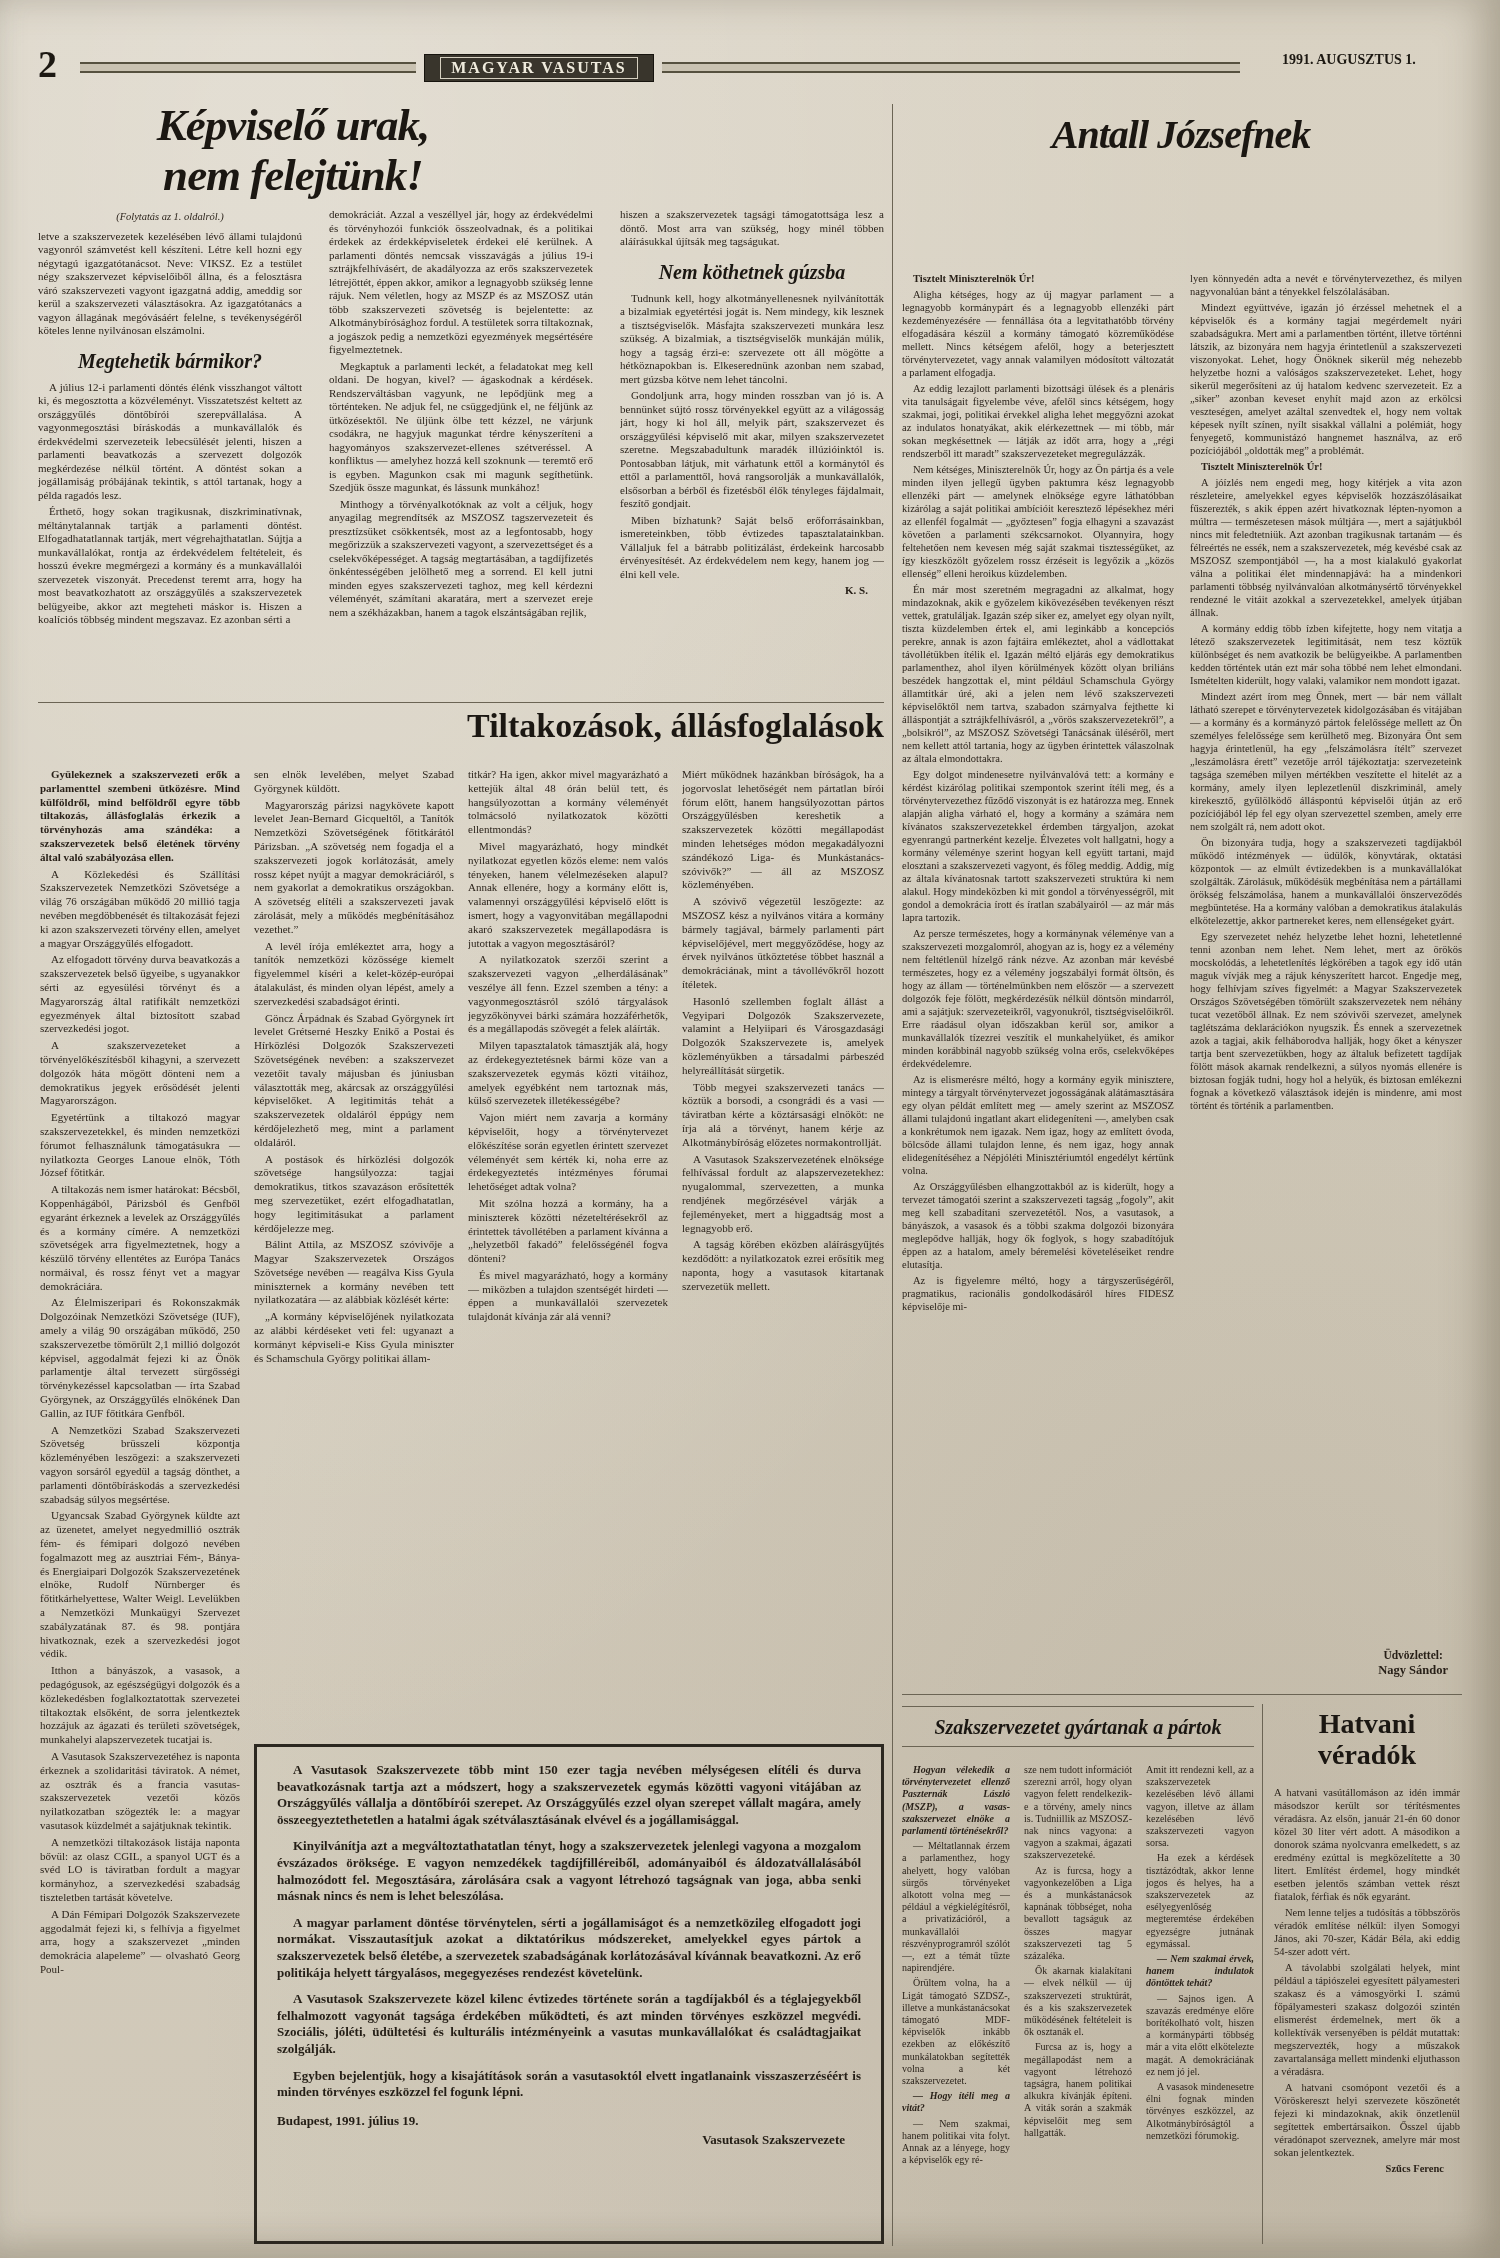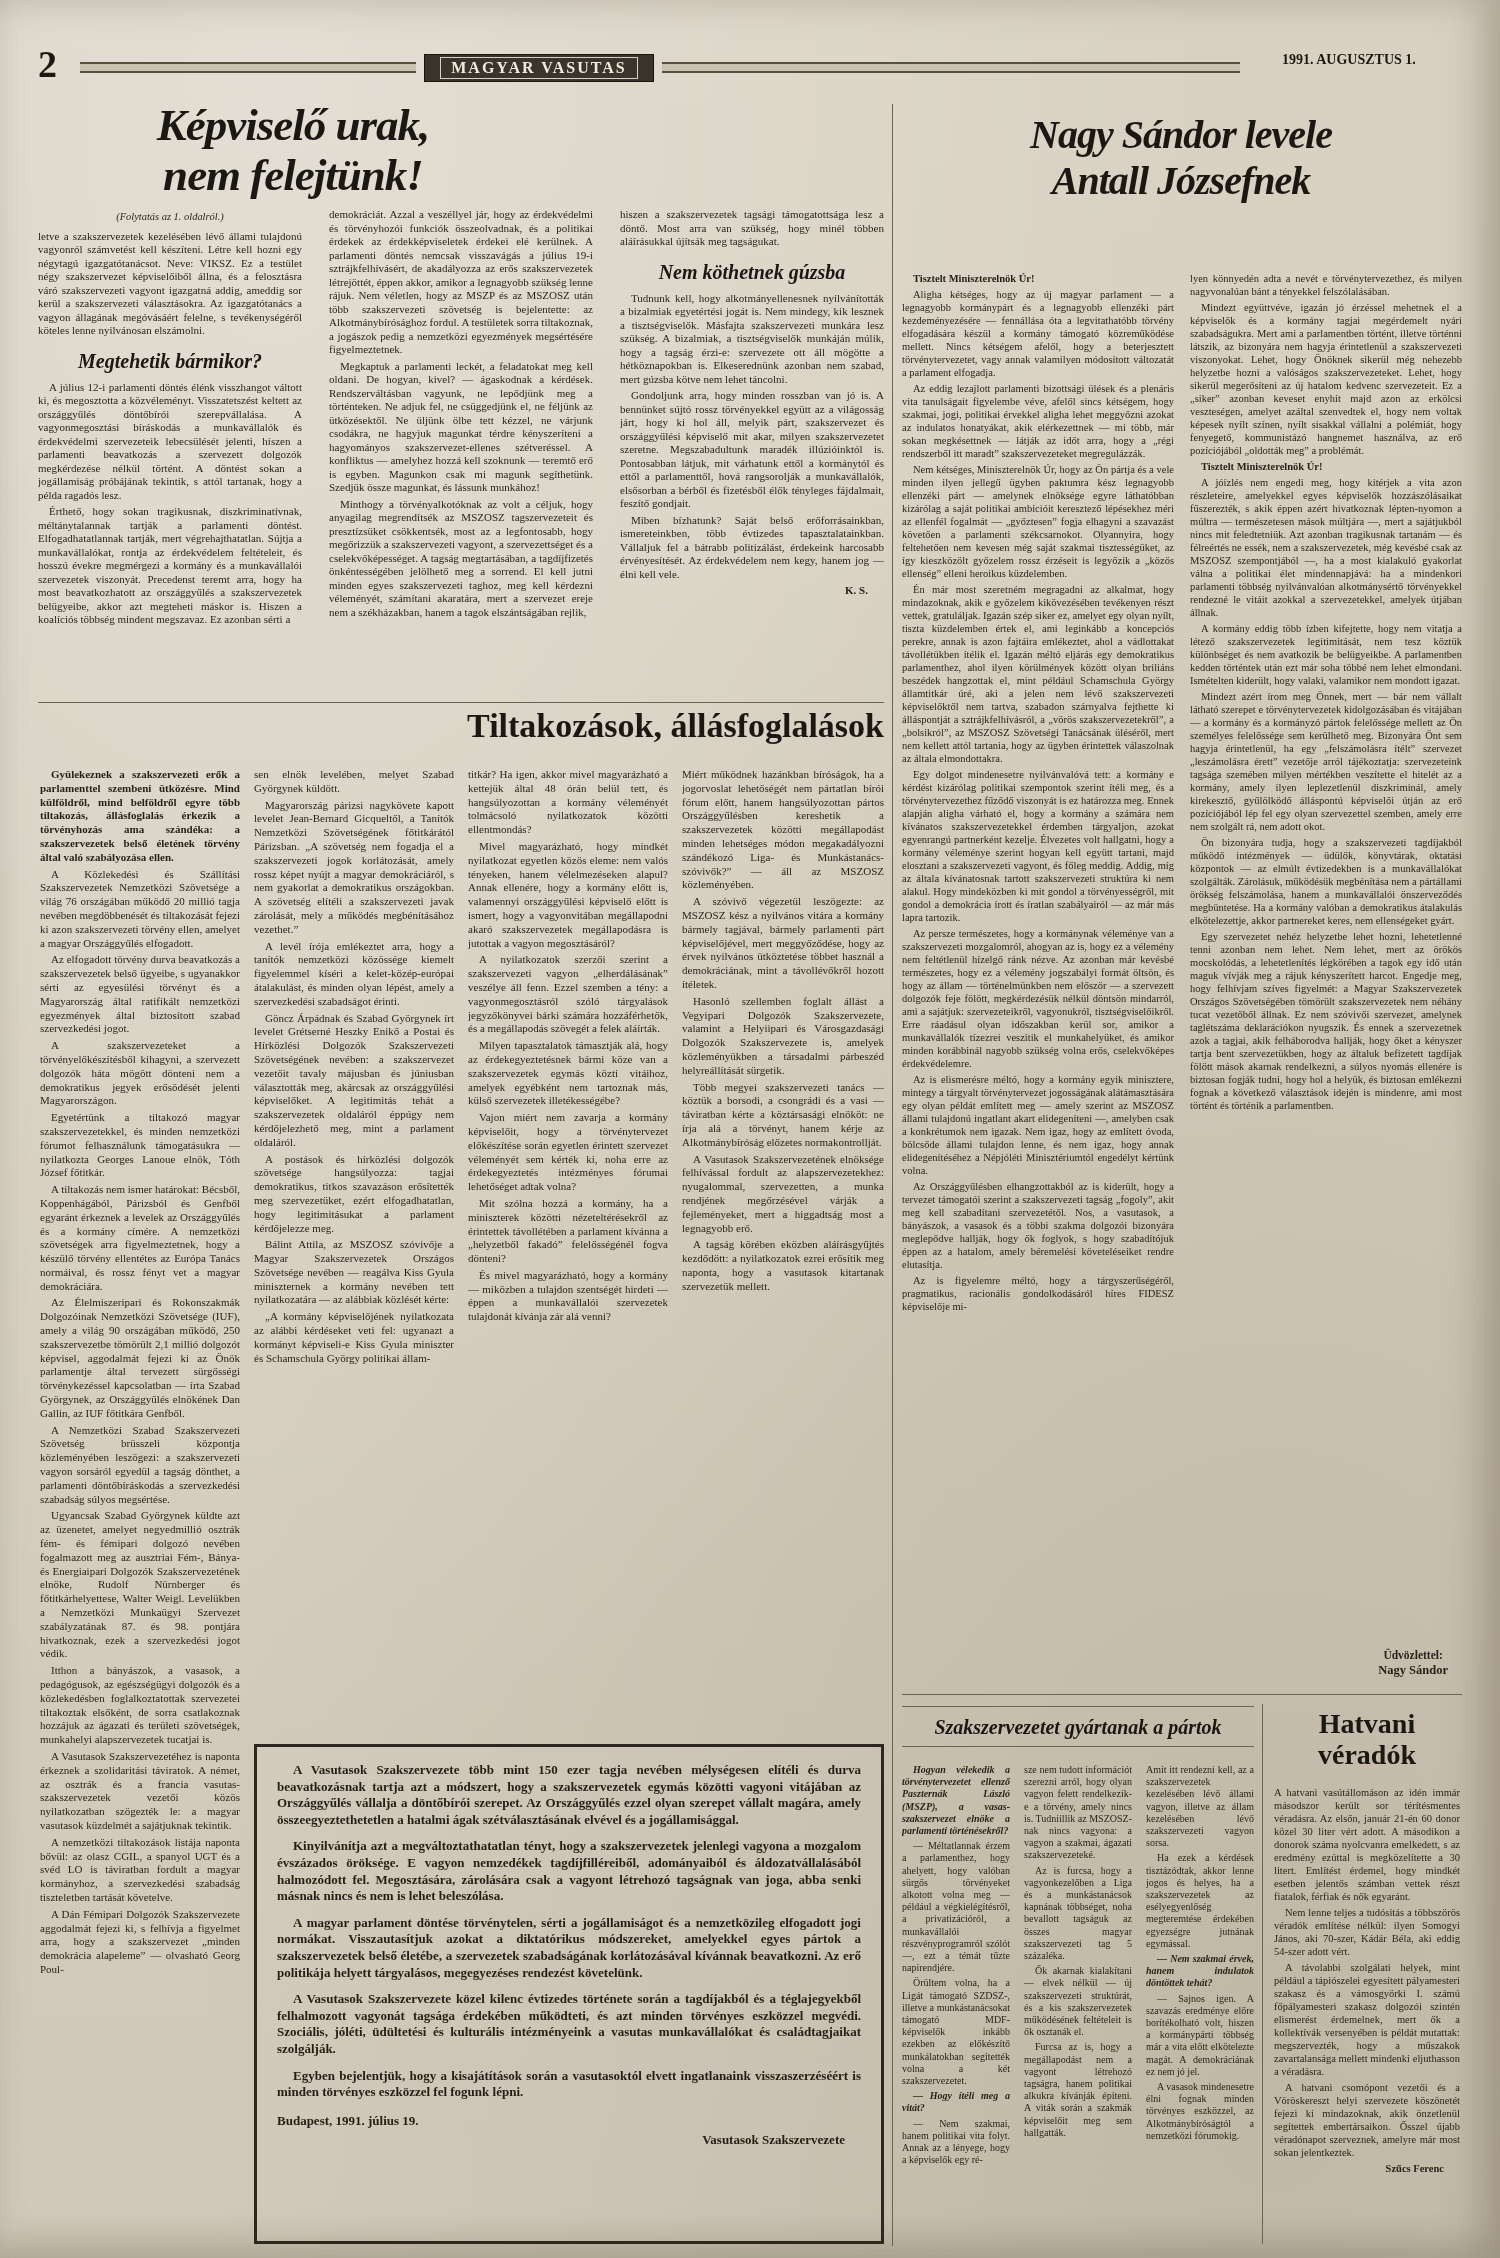--- a/index.html
+++ b/index.html
@@ -99,21 +99,20 @@
       <h3 class="blk-subhead">Nem köthetnek gúzsba</h3>
       <p class="blk-p">Tudnunk kell, hogy alkotmányellenesnek nyilvánították a bizalmiak egyetértési jogát is. Nem mindegy, kik lesznek a tisztségviselők. Másfajta szakszervezeti munkára lesz szükség. A bizalmiak, a tisztségviselők munkáján múlik, hogy a tagság érzi-e: szervezete ott áll mögötte a hétköznapokban is. Elkeserednünk azonban nem szabad, mert gúzsba kötve nem lehet táncolni.</p>
       <p class="blk-p">Gondoljunk arra, hogy minden rosszban van jó is. A bennünket sújtó rossz törvényekkel együtt az a világosság járt, hogy ki hol áll, melyik párt, szakszervezet és országgyűlési képviselő mit akar, milyen szakszervezetet szeretne. Megszabadultunk maradék illúzióinktól is. Pontosabban látjuk, mit várhatunk ettől a kormánytól és ettől a parlamenttől, hová rangsorolják a munkavállalók, elsősorban a bérből és fizetésből élők tényleges fájdalmait, feszítő gondjait.</p>
       <p class="blk-p">Miben bízhatunk? Saját belső erőforrásainkban, ismereteinkben, több évtizedes tapasztalatainkban. Vállaljuk fel a bátrabb politizálást, érdekeink harcosabb érvényesítését. Az érdekvédelem nem kegy, hanem jog — élni kell vele.</p>
       <div class="blk-sig">K. S.</div>
     </div>
 
   <div class="vrule" style="left:892px;top:104px;height:2142px"></div>
 
   <h2 class="letter-title">
-    <span>Nagy Sándor levele</span>
     <span>Antall Józsefnek</span>
   </h2>
   <div class="col letter-col" style="left:902px;top:272px;width:272px;height:1410px">
       <p class="blk-salut">Tisztelt Miniszterelnök Úr!</p>
       <p class="blk-p">Aligha kétséges, hogy az új magyar parlament — a legnagyobb kormánypárt és a legnagyobb ellenzéki párt kezdeményezésére — fennállása óta a legvitathatóbb törvény elfogadására készül a kormány támogató közreműködése mellett. Nincs kétségem afelől, hogy a beterjesztett törvénytervezetet, vagy annak valamilyen módosított változatát a parlament elfogadja.</p>
       <p class="blk-p">Az eddig lezajlott parlamenti bizottsági ülések és a plenáris vita tanulságait figyelembe véve, afelől sincs kétségem, hogy szakmai, jogi, politikai érvekkel aligha lehet meggyőzni azokat az indulatos honatyákat, akik elérkezettnek — mi több, már sokan megkésettnek — látják az időt arra, hogy a „régi rendszerből itt maradt” szakszervezeteket megregulázzák.</p>
       <p class="blk-p">Nem kétséges, Miniszterelnök Úr, hogy az Ön pártja és a vele minden ilyen jellegű ügyben paktumra kész legnagyobb ellenzéki párt — amelynek elnöksége egyre láthatóbban kizárólag a saját politikai ambícióit keresztező lépésekhez méri az ellenfél fogalmát — „győztesen” fogja elhagyni a szavazást követően a parlamenti székcsarnokot. Olyannyira, hogy feltehetően nem kevesen még saját szakmai tisztességüket, az így kieszközölt győzelem rossz érzéseit is legyőzik a „közös ellenség” elleni heroikus küzdelemben.</p>
       <p class="blk-p">Én már most szeretném megragadni az alkalmat, hogy mindazoknak, akik e győzelem kikövezésében tevékenyen részt vettek, gratuláljak. Igazán szép siker ez, amelyet egy olyan nyílt, tiszta küzdelemben értek el, ami leginkább a koncepciós perekre, annak is azon fajtáira emlékeztet, ahol a vádlottakat távollétükben ítélik el. Igazán méltó eljárás egy demokratikus parlamenthez, ahol ilyen körülmények között olyan briliáns beszédek hangzottak el, mint például Schamschula György államtitkár úré, aki a jelen nem lévő szakszervezeti képviselőktől nem tartva, szabadon szárnyalva fejthette ki álláspontját a sztrájkfelhívásról, a „vörös szakszervezetekről”, a „bolsikról”, az MSZOSZ Szövetségi Tanácsának üléséről, mert nem kellett attól tartania, hogy az ügyben érintettek válaszolnak az általa elmondottakra.</p>
       <p class="blk-p">Egy dolgot mindenesetre nyilvánvalóvá tett: a kormány e kérdést kizárólag politikai szempontok szerint ítéli meg, és a törvénytervezethez fűződő viszonyát is ez határozza meg. Ennek alapján aligha várható el, hogy a kormány a számára nem kívánatos szakszervezetekkel érdemben tárgyaljon, azokat egyenrangú partnerként kezelje. Élvezetes volt hallgatni, hogy a kormány véleménye szerint hogyan kell együtt tartani, majd elosztani a szakszervezeti vagyont, és főleg meddig. Addig, míg az általa kívánatosnak tartott szakszervezeti struktúra ki nem alakul. Hogy mindeközben ki mit gondol a törvényességről, mit gondol a demokrácia írott és íratlan szabályairól — az már más lapra tartozik.</p>
       <p class="blk-p">Az persze természetes, hogy a kormánynak véleménye van a szakszervezeti mozgalomról, ahogyan az is, hogy ez a vélemény nem feltétlenül hízelgő ránk nézve. Az azonban már kevésbé természetes, hogy ez a vélemény jogszabályi formát öltsön, és hogy az állam — történelmünkben nem először — a szervezett dolgozók feje fölött, megkérdezésük nélkül döntsön mindarról, ami a sajátjuk: szervezeteikről, vagyonukról, tisztségviselőikről. Erre ráadásul olyan időszakban kerül sor, amikor a munkavállalók tízezrei veszítik el munkahelyüket, és amikor minden korábbinál nagyobb szükség volna erős, cselekvőképes érdekvédelemre.</p>
@@ -144,21 +143,21 @@
   <div class="col protest-col" style="left:40px;top:768px;width:200px;height:1476px">
       <p class="blk-lede">Gyülekeznek a szakszervezeti erők a parlamenttel szembeni ütközésre. Mind külföldről, mind belföldről egyre több tiltakozás, állásfoglalás érkezik a törvényhozás ama szándéka: a szakszervezetek belső életének törvény által való szabályozása ellen.</p>
       <p class="blk-p">A Közlekedési és Szállítási Szakszervezetek Nemzetközi Szövetsége a világ 76 országában működő 20 millió tagja nevében megdöbbenését és tiltakozását fejezi ki azon szakszervezeti törvény ellen, amelyet a magyar Országgyűlés elfogadott.</p>
       <p class="blk-p">Az elfogadott törvény durva beavatkozás a szakszervezetek belső ügyeibe, s ugyanakkor sérti az egyesülési törvényt és a Magyarország által ratifikált nemzetközi egyezmények által biztosított szabad szervezkedési jogot.</p>
       <p class="blk-p">A szakszervezeteket a törvényelőkészítésből kihagyni, a szervezett dolgozók háta mögött dönteni nem a demokratikus jegyek erősödését jelenti Magyarországon.</p>
       <p class="blk-p">Egyetértünk a tiltakozó magyar szakszervezetekkel, és minden nemzetközi fórumot felhasználunk támogatásukra — nyilatkozta Georges Lanoue elnök, Tóth József főtitkár.</p>
       <p class="blk-p">A tiltakozás nem ismer határokat: Bécsből, Koppenhágából, Párizsból és Genfből egyaránt érkeznek a levelek az Országgyűlés és a kormány címére. A nemzetközi szövetségek arra figyelmeztetnek, hogy a készülő törvény ellentétes az Európa Tanács normáival, és rossz fényt vet a magyar demokráciára.</p>
       <p class="blk-p">Az Élelmiszeripari és Rokonszakmák Dolgozóinak Nemzetközi Szövetsége (IUF), amely a világ 90 országában működő, 250 szakszervezetbe tömörült 2,1 millió dolgozót képvisel, aggodalmát fejezi ki az Önök parlamentje által tervezett sürgősségi törvénykezéssel kapcsolatban — írta Szabad Györgynek, az Országgyűlés elnökének Dan Gallin, az IUF főtitkára Genfből.</p>
       <p class="blk-p">A Nemzetközi Szabad Szakszervezeti Szövetség brüsszeli központja közleményében leszögezi: a szakszervezeti vagyon sorsáról egyedül a tagság dönthet, a parlamenti döntőbíráskodás a szervezkedési szabadság súlyos megsértése.</p>
       <p class="blk-p">Ugyancsak Szabad Györgynek küldte azt az üzenetet, amelyet negyedmillió osztrák fém- és fémipari dolgozó nevében fogalmazott meg az ausztriai Fém-, Bánya- és Energiaipari Dolgozók Szakszervezetének elnöke, Rudolf Nürnberger és főtitkárhelyettese, Walter Weigl. Levelükben a Nemzetközi Munkaügyi Szervezet szabályzatának 87. és 98. pontjára hivatkoznak, ezek a szervezkedési jogot védik.</p>
-      <p class="blk-p">Itthon a bányászok, a vasasok, a pedagógusok, az egészségügyi dolgozók és a közlekedésben foglalkoztatottak szervezetei tiltakoztak elsőként, de sorra csatlakoznak hozzájuk az ágazati és területi szövetségek, munkahelyi alapszervezetek tucatjai is.</p>
+      <p class="blk-p">Itthon a bányászok, a vasasok, a pedagógusok, az egészségügyi dolgozók és a közlekedésben foglalkoztatottak szervezetei tiltakoztak elsőként, de sorra jelentkeztek hozzájuk az ágazati és területi szövetségek, munkahelyi alapszervezetek tucatjai is.</p>
       <p class="blk-p">A Vasutasok Szakszervezetéhez is naponta érkeznek a szolidaritási táviratok. A német, az osztrák és a francia vasutas-szakszervezetek vezetői közös nyilatkozatban szögezték le: a magyar vasutasok küzdelmét a sajátjuknak tekintik.</p>
       <p class="blk-p">A nemzetközi tiltakozások listája naponta bővül: az olasz CGIL, a spanyol UGT és a svéd LO is táviratban fordult a magyar kormányhoz, a szervezkedési szabadság tiszteletben tartását követelve.</p>
       <p class="blk-p">A Dán Fémipari Dolgozók Szakszervezete aggodalmát fejezi ki, s felhívja a figyelmet arra, hogy a szakszervezet „minden demokrácia alapeleme” — olvasható Georg Poul-</p>
     </div>
   <div class="col protest-col" style="left:254px;top:768px;width:200px;height:960px">
       <p class="blk-pfirst">sen elnök levelében, melyet Szabad Györgynek küldött.</p>
       <p class="blk-p">Magyarország párizsi nagykövete kapott levelet Jean-Bernard Gicqueltől, a Tanítók Nemzetközi Szövetségének főtitkárától Párizsban. „A szövetség nem fogadja el a szakszervezeti jogok korlátozását, amely rossz képet nyújt a magyar demokráciáról, s nem gyakorlat a demokratikus országokban. A szövetség elítéli a szakszervezeti javak zárolását, mely a működés megbénításához vezethet.”</p>
       <p class="blk-p">A levél írója emlékeztet arra, hogy a tanítók nemzetközi közössége kiemelt figyelemmel kíséri a kelet-közép-európai átalakulást, és minden olyan lépést, amely a szervezkedési szabadságot érinti.</p>
       <p class="blk-p">Göncz Árpádnak és Szabad Györgynek írt levelet Grétserné Heszky Enikő a Postai és Hírközlési Dolgozók Szakszervezeti Szövetségének nevében: a szakszervezet vezetőit tavaly májusban és júniusban választották meg, akárcsak az országgyűlési képviselőket. A legitimitás tehát a szakszervezetek oldaláról éppúgy nem kérdőjelezhető meg, mint a parlament oldaláról.</p>
       <p class="blk-p">A postások és hírközlési dolgozók szövetsége hangsúlyozza: tagjai demokratikus, titkos szavazáson erősítették meg szervezetüket, ezért elfogadhatatlan, hogy legitimitásukat a parlament kérdőjelezze meg.</p>

